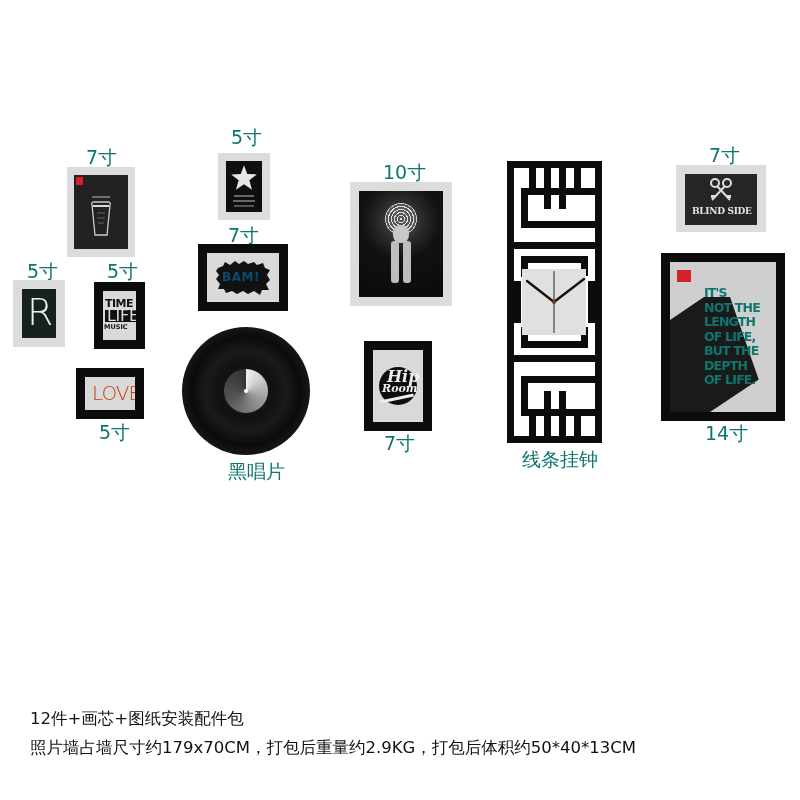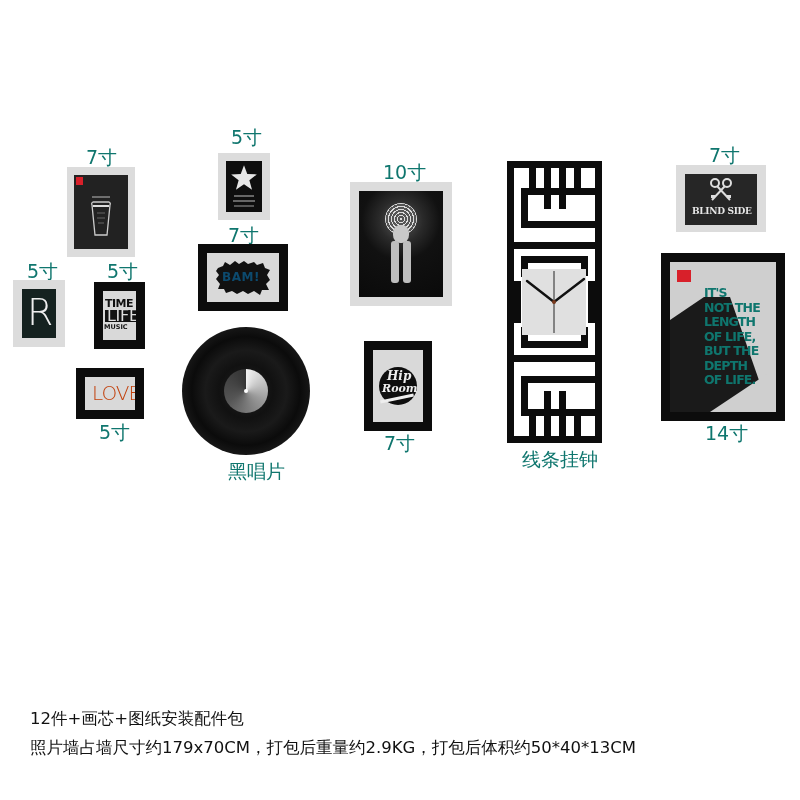--- a/index.html
+++ b/index.html
@@ -98,21 +98,21 @@
     <div class="abs" style="left:26px;top:12px;width:32px;height:32px;border-radius:50%;background:repeating-radial-gradient(circle, #ddd 0 1px, #555 1px 3px);"></div>
     <div class="abs" style="left:34px;top:34px;width:16px;height:18px;border-radius:45%;background:#c8c8c8;"></div>
     <div class="abs" style="left:32px;top:50px;width:8px;height:42px;background:#bdbdbd;border-radius:3px;"></div>
     <div class="abs" style="left:44px;top:50px;width:8px;height:42px;background:#bdbdbd;border-radius:3px;"></div>
   </div>
 </div>
 
 <div class="frame black" style="left:364px;top:341px;width:68px;height:90px;">
   <div class="inner light" style="left:9px;top:9px;width:50px;height:72px;">
     <div class="abs" style="left:6px;top:17px;width:38px;height:38px;border-radius:50%;background:#0e0e0e;"></div>
-    <span class="abs" style="left:14px;top:20px;font-size:12px;font-style:italic;font-weight:bold;line-height:13px;color:#eee;font-family:'DejaVu Serif',serif;">Hip</span>
+    <span class="abs" style="left:14px;top:20px;font-size:16px;font-style:italic;font-weight:bold;line-height:13px;color:#eee;font-family:'DejaVu Serif',serif;">Hip</span>
     <span class="abs" style="left:9px;top:33px;font-size:11px;font-style:italic;font-weight:bold;line-height:12px;color:#eee;font-family:'DejaVu Serif',serif;">Room</span>
     <div class="abs" style="left:7px;top:47px;width:34px;height:3px;background:#eee;transform:rotate(-12deg);"></div>
   </div>
 </div>
 <div class="label" style="left:384px;top:434px;">7寸</div>
 
 <svg class="abs" style="left:507px;top:161px;" width="95" height="282" viewBox="0 0 95 282">
 
   <rect x="0" y="0" width="95" height="282" fill="#0c0c0c"></rect>
 

